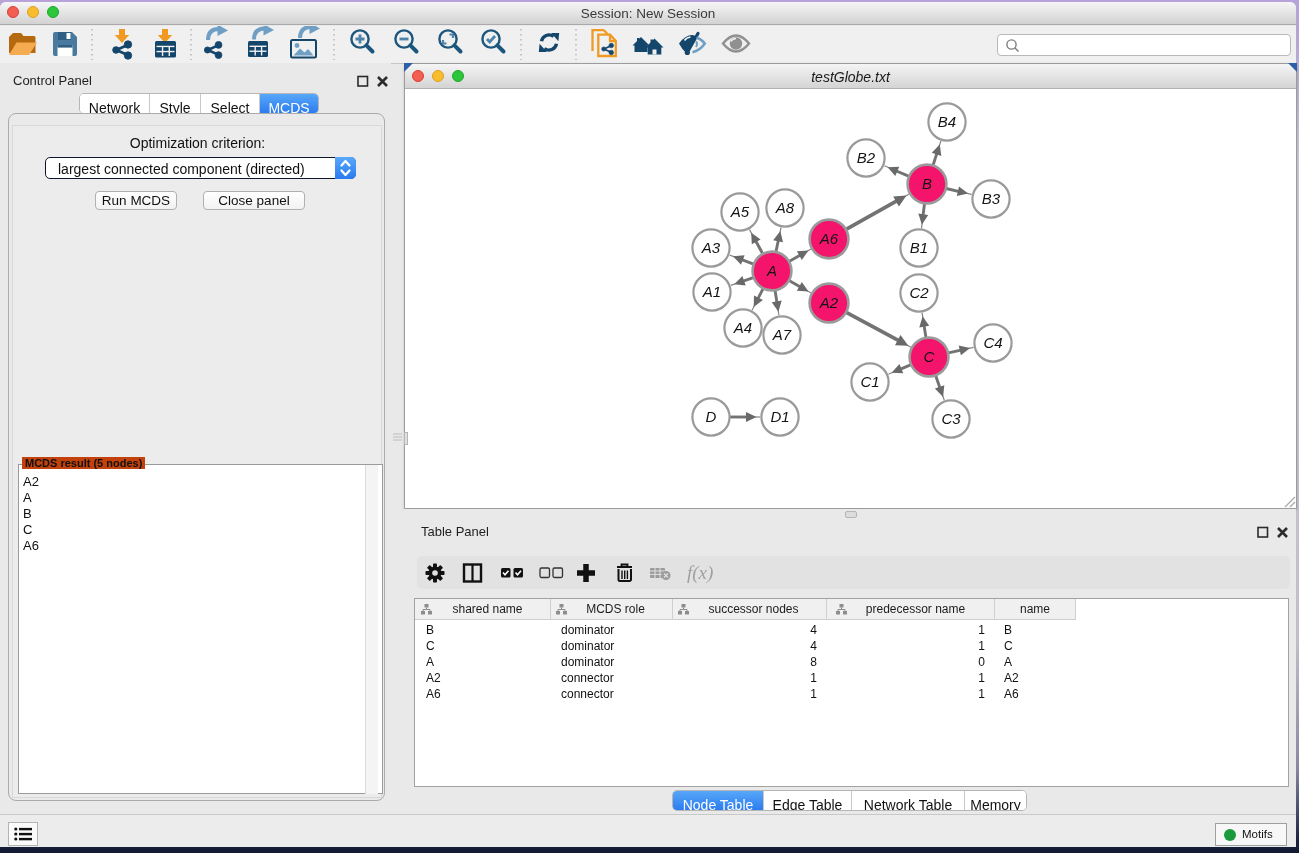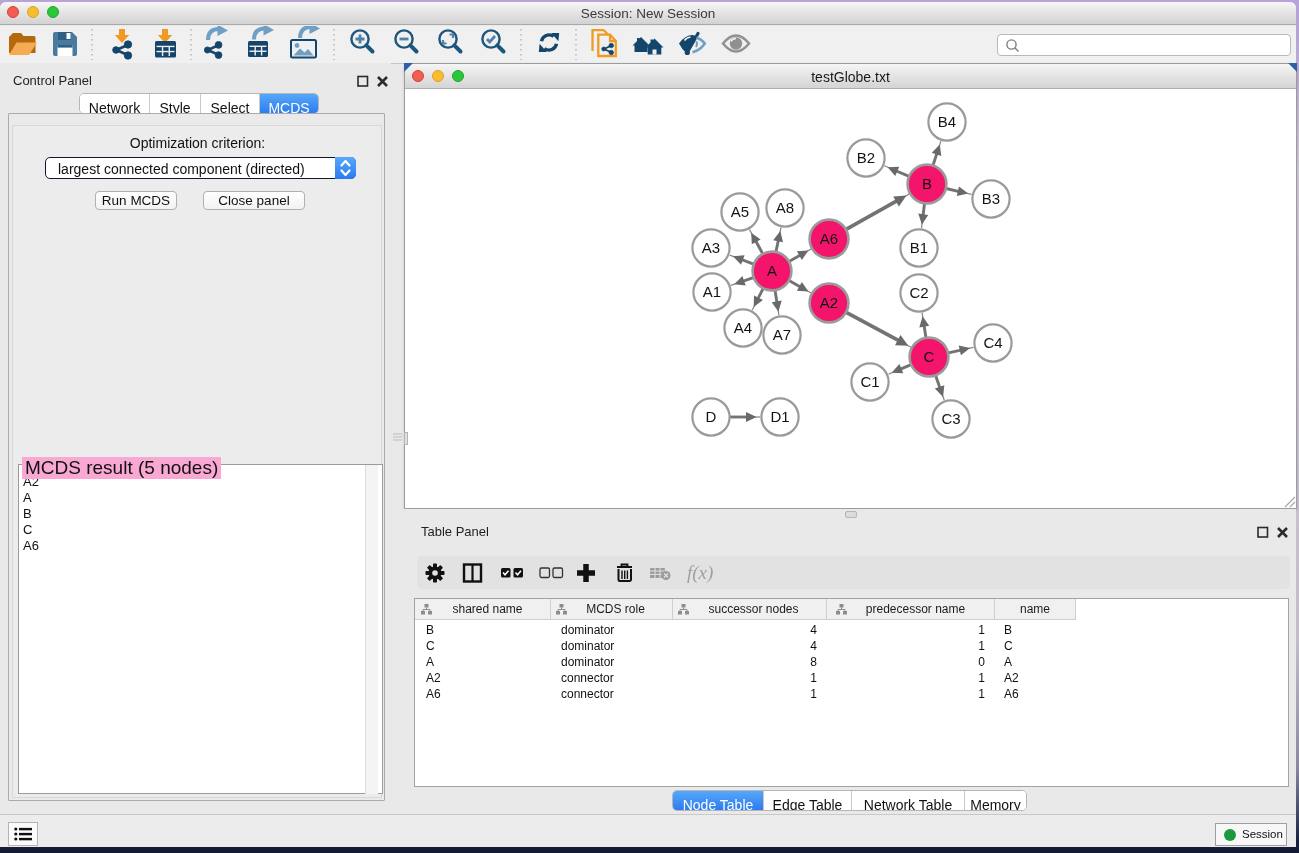--- a/index.html
+++ b/index.html
@@ -18,33 +18,33 @@
 #search { position:absolute; left:997px; top:8px; width:294px; height:22px; background:#fff; border:1px solid #b9b9b9; border-radius:4px; }
 
 #cpanel { position:absolute; left:0; top:61px; width:391px; height:751px; background:#e9e9e9; }
 .paneltitle { font-size:13px; color:#1f1f1f; }
 
 .seg { position:absolute; display:flex; height:21px; border:1px solid #b6b6b6; border-radius:5px; background:#fff; overflow:hidden; font-size:14px; }
 .seg div { display:flex; align-items:center; justify-content:center; color:#111; border-right:1px solid #c9c9c9; background:#fff; padding-top:8px; }
 .seg div:last-child { border-right:none; }
 .seg div.sel { background:linear-gradient(180deg,#57a7f9,#2c7cf0); color:#fff; }
 #cptabs { left:79px; top:30px; }
-#cpcontent { position:absolute; left:8px; top:50px; width:377px; height:688px; border:1px solid #ababab; background:#eaeaea; border-radius:1px; }
+#cpcontent { position:absolute; left:8px; top:50px; width:377px; height:688px; border:1px solid #ababab; background:#eaeaea; border-radius:8px; }
 #cpinner { position:absolute; left:3px; top:11px; width:370px; height:673px; background:#ececec; border:1px solid #d8d8d8; }
 #optlabel { position:absolute; left:0; top:21px; width:377px; text-align:center; font-size:14px; color:#111; }
 #dropdown { position:absolute; left:36px; top:43px; width:311px; height:22px; background:#fff; border:1px solid #0f172a; border-radius:5px; font-size:14px; color:#111; }
 #dropdown span { position:absolute; left:12px; top:3px; }
 #ddbtn { position:absolute; right:-1px; top:-1px; width:21px; height:22px; background:linear-gradient(180deg,#58a8fa,#2a7af0); border-radius:0 5px 5px 0; }
 .btn { position:absolute; top:77px; height:19px; background:linear-gradient(180deg,#ffffff,#f2f2f2); border:1px solid #b0b0b0; border-radius:4px; font-size:13.5px; color:#111; text-align:center; line-height:17px; }
 #fieldset { position:absolute; left:9px; top:350px; width:365px; height:330px; border:1px solid #9b9b9b; background:#fff; }
-#fieldset .legend { position:absolute; left:3px; top:-8px; background:#f9a8d4; padding:0 3px; font-size:19px; color:#111; }
+#fieldset .legend { position:absolute; left:3px; top:-8px; background:#c2410c; padding:0 3px; font-size:11px; color:#111;font-weight:bold; }
 #fieldset ul { list-style:none; font-size:13px; color:#111; padding:9px 0 0 4px; line-height:16px; }
 #fsscroll { position:absolute; right:4px; top:0px; width:13px; height:329px; background:#f4f4f4; border-left:1px solid #dcdcdc; }
 
-#netwin { position:absolute; left:404px; top:61px; width:893px; height:446px; background:#fff; border:1px solid #9c9c9c; border-radius:4px 4px 0 0; box-shadow:0 1px 3px rgba(0,0,0,0.15); }
+#netwin { position:absolute; left:404px; top:61px; width:893px; height:446px; background:#fff; border:1px solid #9c9c9c; border-radius:4px 4px 0 0; box-shadow:0 1px 3px rgba(0,0,0,0.15);font-style:italic; }
 #nettitle { position:absolute; left:0; top:0; width:100%; height:25px; background:linear-gradient(180deg,#f5f5f5,#d4d4d4); border-bottom:1px solid #b0b0b0; border-radius:4px 4px 0 0; }
 #nettitle .title { position:absolute; width:100%; top:5px; text-align:center; font-size:14px; color:#1a1a1a; }
 
 #tpanel { position:absolute; left:404px; top:507px; width:892px; height:305px; background:#e9e9e9; }
 #ttoolbar { position:absolute; left:13px; top:47px; width:873px; height:33px; background:#e2e2e2; border-radius:5px; }
 #ttable { position:absolute; left:10px; top:89px; width:875px; height:189px; background:#fff; border:1px solid #a2a2a2;padding-left:16px; }
 #thead { position:absolute; left:0; top:0; width:660px; height:21px; background:#f0f0f0; border-bottom:1px solid #cfcfcf; font-size:12px; color:#1c1c1c; }
 .hcell { position:absolute; top:0; height:21px; border-right:1px solid #cfcfcf; text-align:center; line-height:21px; }
 .trow { position:absolute; font-size:12px; color:#111; height:16px; line-height:16px; }
 #btabs { left:268px; top:281px; }
@@ -481,20 +481,20 @@
             <circle cx="1.8" cy="7" r="1.6"></circle>
             <circle cx="1.8" cy="12" r="1.6"></circle>
             <rect x="5" y="0.9" width="13" height="2.4"></rect>
             <rect x="5" y="5.9" width="13" height="2.4"></rect>
             <rect x="5" y="10.9" width="13" height="2.4"></rect>
           </g>
         </svg>
       </div>
     <div id="membtn">
         <span style="position:absolute;left:8px;top:5px;width:12px;height:12px;border-radius:50%;background:#1b9a3c;"></span>
-        <span style="position:absolute;left:26px;top:4px;">Session</span>
+        <span style="position:absolute;left:26px;top:4px;">Motifs</span>
       </div>
   </div>
 </div>
 <div style="position:absolute;left:392px;top:430px;width:11px;height:12px;">
  <svg width="11" height="12">
       <path d="M1 2 h9 M1 5 h9 M1 8 h9" stroke="#bcbcbc" stroke-width="1"></path>
     </svg></div>
 
 </body></html>

